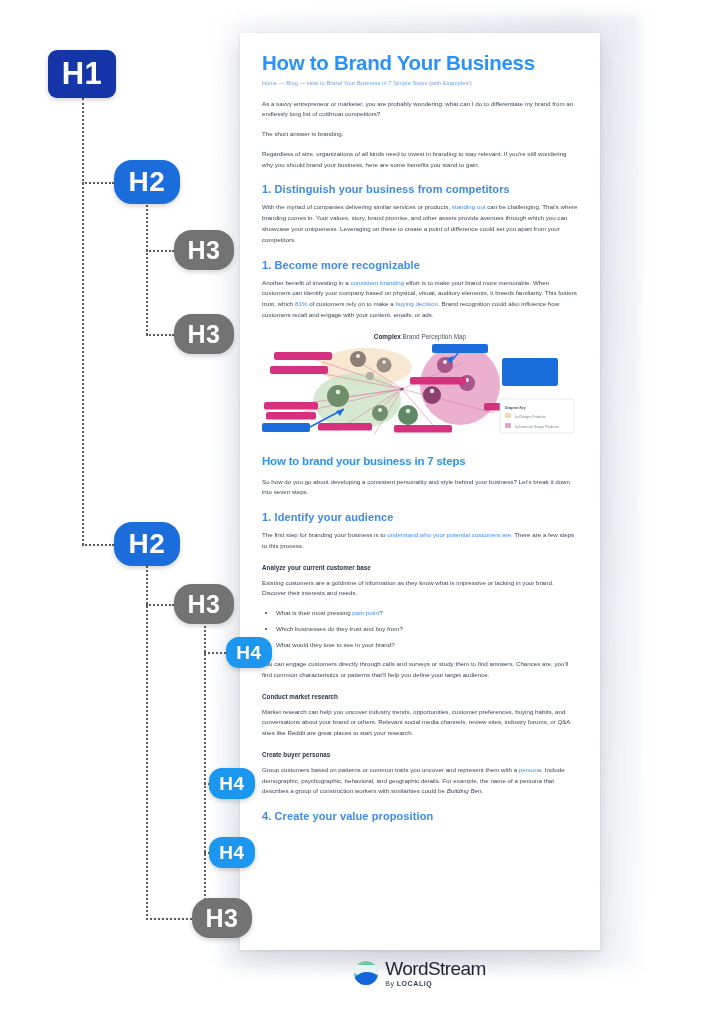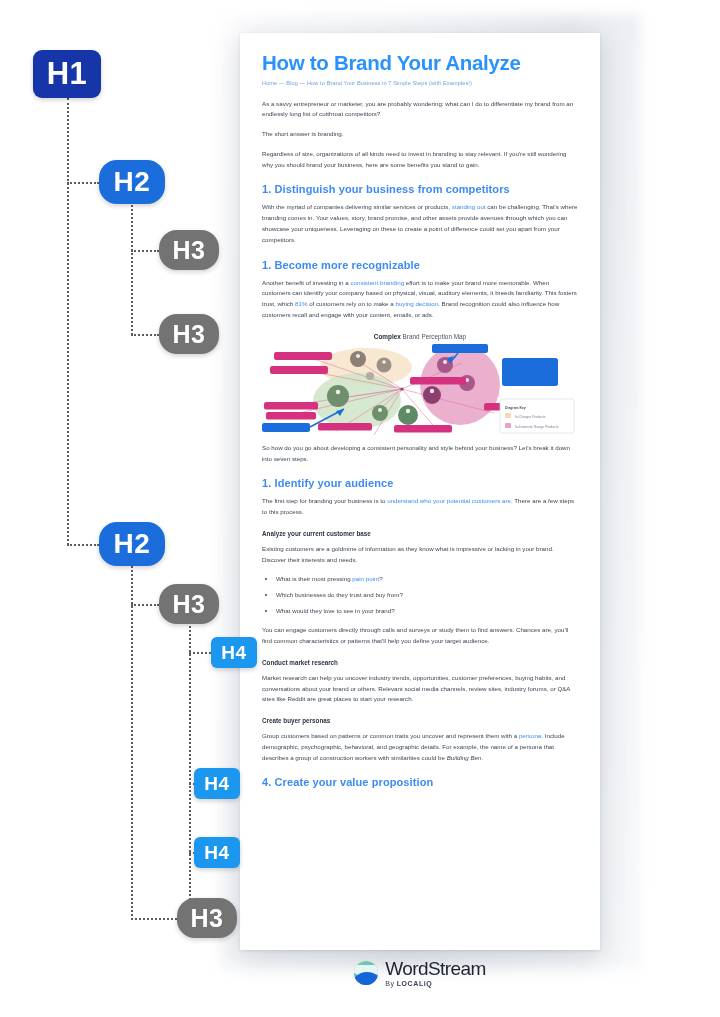--- a/index.html
+++ b/index.html
@@ -4,34 +4,34 @@
 <style>
   * { box-sizing: border-box; }
   html, body { margin:0; padding:0; }
   body {
     width:720px; height:1017px; position:relative; overflow:hidden;
     background:#ffffff;
     font-family:"Liberation Sans", sans-serif;
   }
 
   
-  #rail { position:absolute; left:1px; top:0; width:260px; height:724px; z-index:5; }
+  #rail { position:absolute; left:16px; top:0; width:260px; height:724px; z-index:5; }
 
   .badge {
     position:absolute;
     display:flex; align-items:center; justify-content:center;
     color:#fff; font-weight:bold; letter-spacing:.5px;
     border-radius:18px;
     box-shadow:0 2px 5px rgba(0,0,0,.18);
     z-index:6;
   }
   .b-h1 { background:#1535a8; width:68px; height:48px; font-size:31px; border-radius:9px; }
   .b-h2 { background:#1b6ddb; width:66px; height:44px; font-size:28px; }
   .b-h3 { background:#737373; width:60px; height:40px; font-size:25px; }
-  .b-h4 { background:#1b97f0; width:46px; height:31px; font-size:19px; border-radius:6px; }
+  .b-h4 { background:#1b97f0; width:46px; height:31px; font-size:19px; border-radius:13px; }
 
   .vline { position:absolute; width:0; border-left:2px dotted #5c5c5c; z-index:4; }
   .hline { position:absolute; height:0; border-top:2px dotted #5c5c5c; z-index:4; }
 
   
   #card {
     position:absolute; left:240px; top:33px; width:360px; height:917px;
     background:#fff;
     box-shadow:0 6px 26px rgba(60,70,90,.20), 0 1px 3px rgba(0,0,0,.10);
     overflow:hidden;
@@ -151,21 +151,21 @@
     <span>H4</span>
   </div>
   <div class="badge b-h3" style="left:176px; top:898px;">
     <span>H3</span>
   </div>
 </div>
 
 <div id="card">
   <div id="cardinner">
 
-    <h1 class="title">How to Brand Your Analyze</h1>
+    <h1 class="title">How to Brand Your Business</h1>
 
     <div class="crumbs">
       <span>Home</span>
       <span>—</span>
       <span>Blog</span>
       <span>—</span>
       <span>How to Brand Your Business in 7 Simple Steps (with Examples!)</span>
     </div>
 
     <p class="body">As a savvy entrepreneur or marketer, you are probably wondering: what can I do to differentiate my brand from an endlessly long list of cutthroat competitors?</p>
@@ -247,20 +247,21 @@
         <rect x="243" y="70" width="6" height="5" rx="1" fill="#f3d9b4"></rect>
         <rect x="243" y="80" width="6" height="5" rx="1" fill="#e8a2c4"></rect>
         <g fill="#7b8390" font-size="3.4" font-family="Liberation Sans, sans-serif">
           <text x="243" y="66" fill="#4a5260" font-weight="bold">Diagram Key</text>
           <text x="253" y="74.5">In-Charger Products</text>
           <text x="253" y="84.5">In-Domestic Range Products</text>
         </g>
       </svg>
     </div>
 
+    <h2 class="sec">How to brand your business in 7 steps</h2>
     <p class="body">So how do you go about developing a consistent personality and style behind your business? Let's break it down into seven steps.</p>
 
     <h3 class="sub">1. Identify your audience</h3>
     <p class="body"><span>The first step for branding your business is to </span><span class="lnk">understand who your potential customers are</span><span>. There are a few steps to this process.</span></p>
 
     <h4 class="subsub">Analyze your current customer base</h4>
     <p class="body">Existing customers are a goldmine of information as they know what is impressive or lacking in your brand. Discover their interests and needs.</p>
     <ul class="bul">
       <li><span>What is their most pressing </span><span class="lnk">pain point</span><span>?</span></li>
       <li>Which businesses do they trust and buy from?</li>

